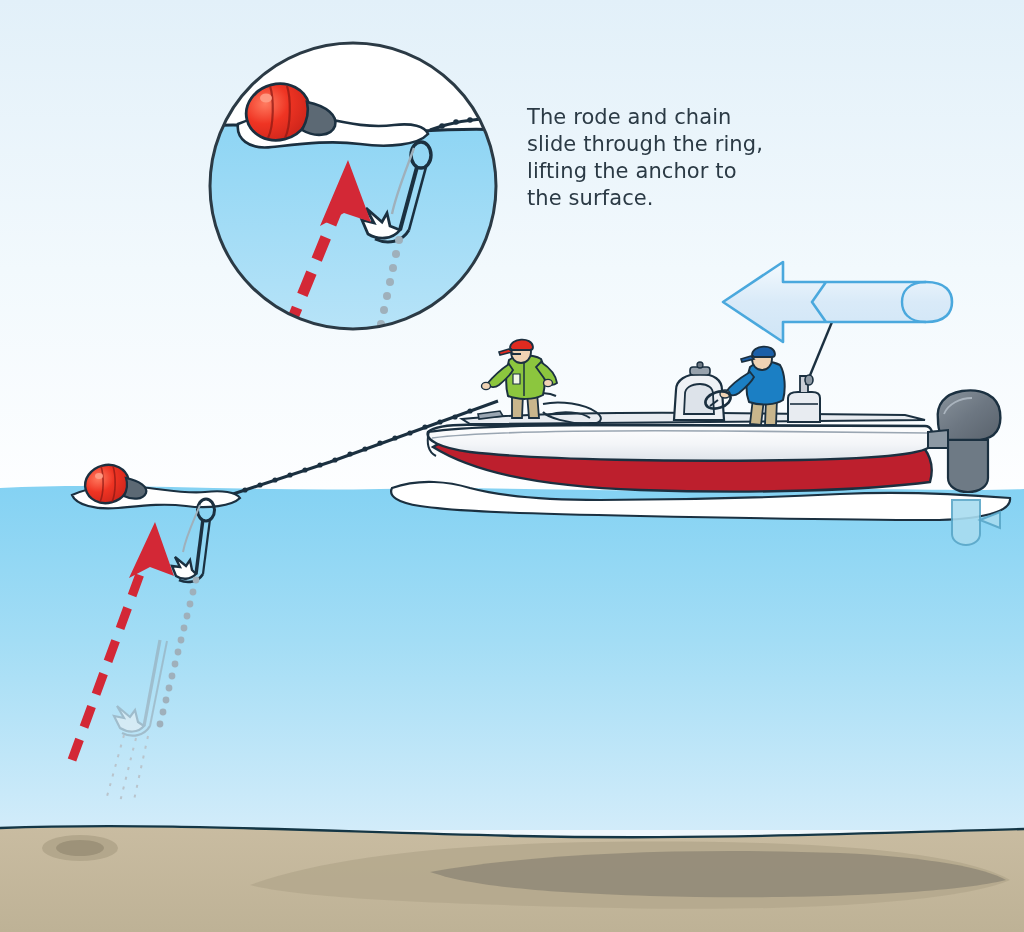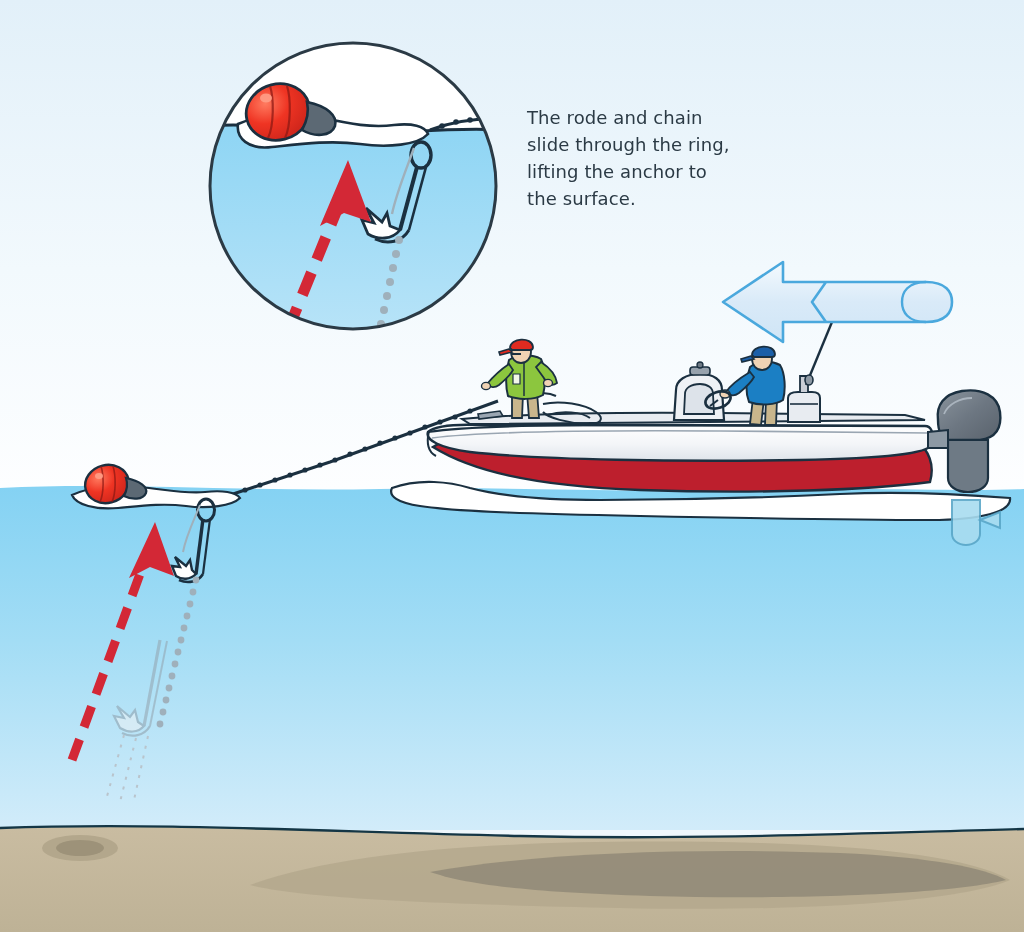--- a/index.html
+++ b/index.html
@@ -3,21 +3,21 @@
 <meta charset="utf-8">
 <title>Anchor Retrieval Illustration</title>
 <style>
   html,body{margin:0;padding:0;background:#fff;}
   body{font-family:"Liberation Sans","DejaVu Sans",sans-serif;}
   #stage{position:relative;width:1024px;height:932px;overflow:hidden;background:#eef7fc;}
   #scene{position:absolute;inset:0;width:1024px;height:932px;display:block;}
   .calloutText{
     position:absolute;left:527px;top:104px;width:250px;
     font-family:"DejaVu Sans","Liberation Sans",sans-serif;
-    font-size:18px;line-height:27px;color:#2b3a45;
+    font-size:21px;line-height:27px;color:#2b3a45;
     letter-spacing:0.1px;white-space:pre-line;
   }
 </style>
 </head>
 <body>
 
 <div id="stage">
 
   <svg id="scene" viewBox="0 0 1024 932" xmlns="http://www.w3.org/2000/svg">
     <defs>

